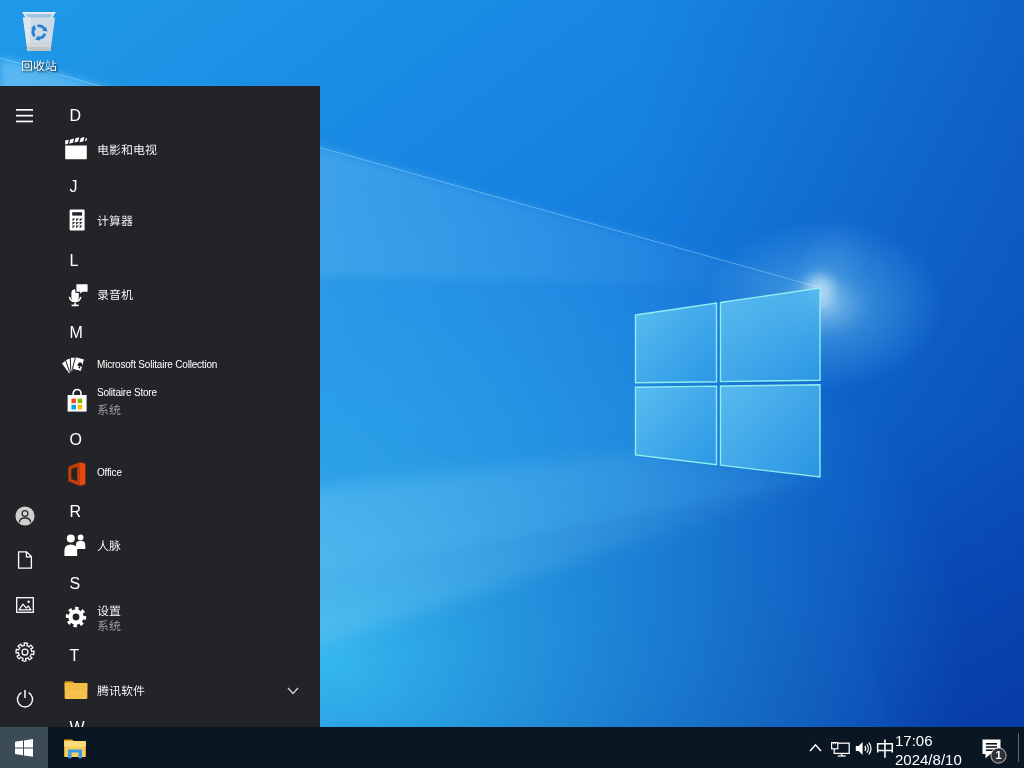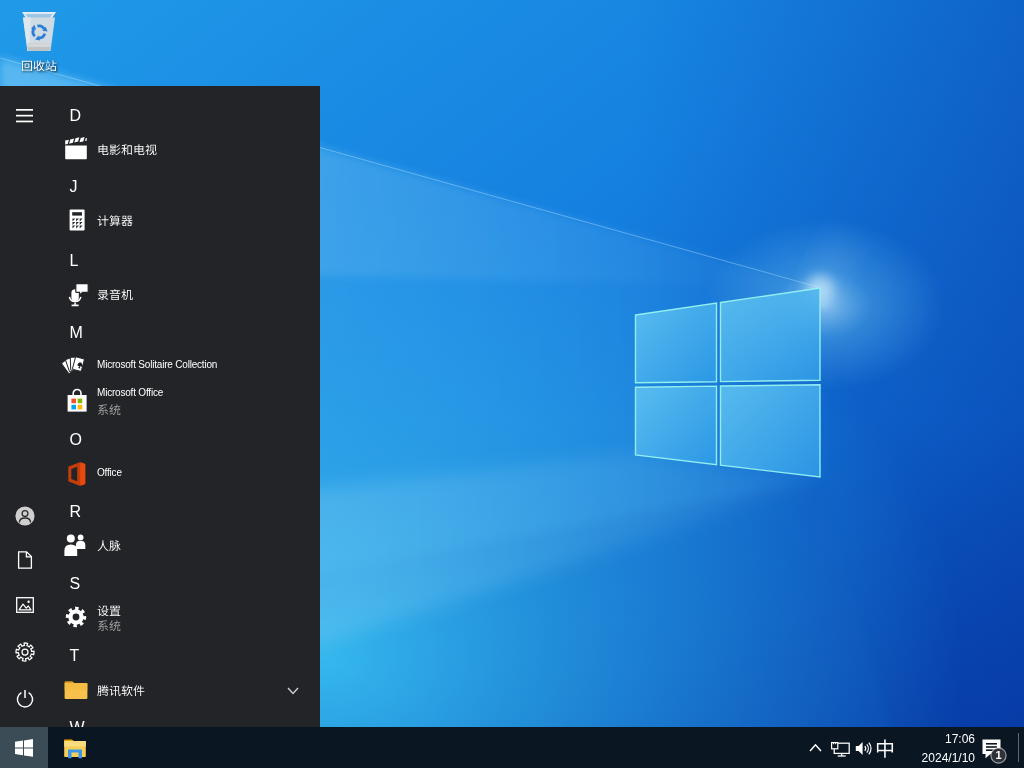--- a/index.html
+++ b/index.html
@@ -1,21 +1,21 @@
 <!DOCTYPE html>
 <html><head><meta charset="utf-8"><style>
 *{margin:0;padding:0;box-sizing:border-box}
 html,body{width:1024px;height:768px;overflow:hidden;font-family:"Liberation Sans",sans-serif;background:#0a6ad0}
 #desk{position:relative;width:1024px;height:768px}
 #wp{position:absolute;left:0;top:0}
 #menu{position:absolute;left:0;top:86px;width:320px;height:641px;background:#232428;overflow:hidden}
 #bar{position:absolute;left:0;top:727px;width:1024px;height:41px;background:#0b1623}
 .hdr{position:absolute;left:69.5px;color:#fff;font-size:16px;line-height:16px}
 .txt{position:absolute;left:97px;color:#fff;font-size:10px;letter-spacing:-0.2px;white-space:nowrap}
-.clk{position:absolute;color:#fff;font-size:12px;text-align:right;width:80px}
+.clk{position:absolute;color:#fff;font-size:15px;text-align:left;width:80px}
 </style></head><body>
 <div id="desk">
 <svg id="wp" width="1024" height="768" viewBox="0 0 1024 768">
 <defs>
 <linearGradient id="base" x1="0" y1="0" x2="1" y2="1">
  <stop offset="0" stop-color="#209ae8"></stop>
           <stop offset="0.42" stop-color="#1580e0"></stop>
  <stop offset="0.75" stop-color="#0d64cd"></stop>
           <stop offset="1" stop-color="#0a48b4"></stop>
 </linearGradient>
@@ -202,21 +202,21 @@
 <svg style="position:absolute;left:97px;top:58.0px;" width="60" height="11.40" viewBox="0 -10.32 60 11.40">
         <path d="M5.424 -4.896V-3.168H2.448V-4.896ZM6.372 -4.896H9.456V-3.168H6.372ZM5.424 -5.736H2.448V-7.452H5.424ZM6.372 -5.736V-7.452H9.456V-5.736ZM1.512 -8.34V-1.548H2.448V-2.2920000000000003H5.424V-1.02C5.424 0.384 5.82 0.756 7.164000000000001 0.756C7.464 0.756 9.492 0.756 9.816 0.756C11.1 0.756 11.388 0.12 11.544 -1.704C11.268 -1.776 10.884 -1.944 10.644 -2.112C10.56 -0.552 10.44 -0.156 9.768 -0.156C9.336 -0.156 7.5840000000000005 -0.156 7.224 -0.156C6.5040000000000004 -0.156 6.372 -0.3 6.372 -0.996V-2.2920000000000003H10.38V-8.34H6.372V-10.056000000000001H5.424V-8.34Z M22.08 -9.84C21.396 -8.88 20.16 -7.86 19.104 -7.272C19.332 -7.104 19.608 -6.84 19.752 -6.648000000000001C20.880000000000003 -7.332 22.116 -8.4 22.932000000000002 -9.492ZM22.476 -6.6000000000000005C21.72 -5.556 20.316000000000003 -4.5 19.116 -3.888C19.344 -3.72 19.596 -3.444 19.740000000000002 -3.2520000000000002C21.012 -3.96 22.416 -5.0760000000000005 23.304000000000002 -6.252ZM22.716 -3.12C21.9 -1.764 20.34 -0.504 18.756 0.20400000000000001C18.972 0.372 19.224 0.672 19.38 0.888C21.036 0.07200000000000001 22.62 -1.272 23.544 -2.8080000000000003ZM14.232 -3.636H17.688V-2.628H14.232ZM17.004 -1.44C17.424 -0.876 17.88 -0.12 18.096 0.372L18.768 0.012C18.552 -0.456 18.072 -1.188 17.652 -1.74ZM14.148 -7.728H17.82V-6.996H14.148ZM14.148 -9.048H17.82V-8.316H14.148ZM13.296 -9.66V-6.384H18.695999999999998V-9.66ZM13.848 -1.716C13.572 -1.08 13.14 -0.456 12.672 0.0C12.852 0.12 13.164 0.36 13.308 0.492C13.788 0.0 14.304 -0.78 14.616 -1.488ZM15.24 -6.168C15.336 -6.0 15.432 -5.808 15.516 -5.6160000000000005H12.708V-4.884H19.116V-5.6160000000000005H16.476C16.368000000000002 -5.868 16.224 -6.144 16.08 -6.36ZM13.392 -4.284V-1.98H15.504V0.0C15.504 0.108 15.48 0.14400000000000002 15.336 0.14400000000000002C15.204 0.156 14.796 0.156 14.304 0.14400000000000002C14.424 0.36 14.544 0.66 14.58 0.9C15.252 0.9 15.708 0.888 16.008 0.768C16.308 0.636 16.392 0.432 16.392 0.012V-1.98H18.564V-4.284Z M30.372 -8.964V0.42H31.248V-0.5640000000000001H33.924V0.336H34.836V-8.964ZM31.248 -1.428V-8.1H33.924V-1.428ZM29.268 -9.972C28.212 -9.540000000000001 26.316 -9.18 24.72 -8.964C24.816 -8.76 24.936 -8.448 24.972 -8.244C25.608 -8.316 26.292 -8.412 26.964 -8.532V-6.5280000000000005H24.6V-5.688H26.736C26.184 -4.176 25.224 -2.532 24.312 -1.608C24.468 -1.3800000000000001 24.696 -1.032 24.804 -0.768C25.584 -1.596 26.376 -2.976 26.964 -4.392V0.936H27.852V-4.356C28.368000000000002 -3.672 29.04 -2.7600000000000002 29.316 -2.3040000000000003L29.868000000000002 -3.048C29.58 -3.42 28.296 -4.932 27.852 -5.388V-5.688H29.951999999999998V-6.5280000000000005H27.852V-8.712C28.608 -8.868 29.304000000000002 -9.048 29.868000000000002 -9.264Z M41.424 -4.896V-3.168H38.448V-4.896ZM42.372 -4.896H45.456V-3.168H42.372ZM41.424 -5.736H38.448V-7.452H41.424ZM42.372 -5.736V-7.452H45.456V-5.736ZM37.512 -8.34V-1.548H38.448V-2.2920000000000003H41.424V-1.02C41.424 0.384 41.82 0.756 43.164 0.756C43.464 0.756 45.492000000000004 0.756 45.816 0.756C47.1 0.756 47.388 0.12 47.544 -1.704C47.268 -1.776 46.884 -1.944 46.644 -2.112C46.56 -0.552 46.44 -0.156 45.768 -0.156C45.336 -0.156 43.584 -0.156 43.224000000000004 -0.156C42.504 -0.156 42.372 -0.3 42.372 -0.996V-2.2920000000000003H46.38V-8.34H42.372V-10.056000000000001H41.424V-8.34Z M53.4 -9.492V-3.108H54.275999999999996V-8.700000000000001H57.984V-3.108H58.884V-9.492ZM49.848 -9.648C50.28 -9.18 50.748 -8.52 50.964 -8.076L51.696 -8.556000000000001C51.48 -8.976 51.0 -9.6 50.532 -10.056000000000001ZM55.644 -7.788V-5.448C55.644 -3.564 55.284 -1.272 52.248 0.3C52.428 0.444 52.716 0.78 52.824 0.972C54.624 0.024 55.572 -1.26 56.052 -2.568V-0.24C56.052 0.5640000000000001 56.376 0.78 57.192 0.78H58.284C59.328 0.78 59.46 0.28800000000000003 59.58 -1.596C59.352000000000004 -1.6560000000000001 59.052 -1.776 58.824 -1.956C58.775999999999996 -0.228 58.716 0.096 58.296 0.096H57.324C56.988 0.096 56.891999999999996 0.0 56.891999999999996 -0.336V-3.3120000000000003H56.28C56.46 -4.0440000000000005 56.508 -4.764 56.508 -5.424V-7.788ZM48.756 -8.016V-7.188H51.66C50.964 -5.664 49.704 -4.164 48.468 -3.3240000000000003C48.6 -3.156 48.816 -2.7 48.888 -2.448C49.356 -2.7960000000000003 49.824 -3.228 50.28 -3.72V0.9480000000000001H51.132V-4.224C51.552 -3.684 52.068 -3.0 52.308 -2.628L52.884 -3.348C52.656 -3.612 51.816 -4.572 51.36 -5.064C51.936 -5.88 52.428 -6.792 52.764 -7.728L52.284 -8.052L52.116 -8.016Z" fill="#ffffff"></path>
       </svg>
 <svg style="position:absolute;left:97px;top:129.0px;" width="36" height="11.40" viewBox="0 -10.32 36 11.40">
         <path d="M1.6440000000000001 -9.3C2.316 -8.736 3.156 -7.92 3.54 -7.404L4.152 -8.076C3.744 -8.568 2.892 -9.336 2.232 -9.876ZM0.552 -6.312V-5.424H2.46V-1.116C2.46 -0.6 2.088 -0.24 1.86 -0.096C2.028 0.084 2.2680000000000002 0.492 2.352 0.732C2.544 0.48 2.88 0.216 5.148 -1.3920000000000001C5.0520000000000005 -1.56 4.908 -1.944 4.848 -2.184L3.372 -1.176V-6.312ZM7.5120000000000005 -10.044V-6.096H4.464V-5.172H7.5120000000000005V0.96H8.46V-5.172H11.508000000000001V-6.096H8.46V-10.044Z M15.024000000000001 -5.484H21.168V-4.776H15.024000000000001ZM15.024000000000001 -4.2H21.168V-3.48H15.024000000000001ZM15.024000000000001 -6.744H21.168V-6.0600000000000005H15.024000000000001ZM18.912 -10.14C18.576 -9.216000000000001 17.964 -8.34 17.232 -7.764C17.436 -7.68 17.784 -7.488 17.964 -7.356H15.552L16.236 -7.6080000000000005C16.152 -7.836 15.972 -8.16 15.780000000000001 -8.448H17.844V-9.192H14.676C14.808 -9.432 14.928 -9.672 15.036 -9.912L14.196 -10.14C13.812 -9.204 13.152000000000001 -8.268 12.42 -7.656000000000001C12.624 -7.5360000000000005 12.984 -7.296 13.152000000000001 -7.152C13.524000000000001 -7.5 13.896 -7.956 14.22 -8.448H14.844C15.084 -8.088000000000001 15.324 -7.644 15.443999999999999 -7.356H14.124V-2.868H15.732V-2.088L15.72 -1.824H12.672V-1.08H15.432C15.096 -0.5760000000000001 14.376 -0.07200000000000001 12.864 0.3C13.056000000000001 0.468 13.308 0.78 13.428 0.972C15.347999999999999 0.42 16.152 -0.336 16.464 -1.08H19.704V0.936H20.628V-1.08H23.375999999999998V-1.824H20.628V-2.868H22.104V-7.356H20.904L21.552 -7.656000000000001C21.432000000000002 -7.884 21.216 -8.172 20.976 -8.448H23.28V-9.192H19.44C19.572 -9.432 19.68 -9.684000000000001 19.776 -9.936ZM19.704 -1.824H16.631999999999998L16.644 -2.064V-2.868H19.704ZM18.060000000000002 -7.356C18.384 -7.656000000000001 18.708 -8.028 18.996000000000002 -8.448H19.956C20.28 -8.1 20.616 -7.668 20.772 -7.356Z M26.352 -8.76H28.392V-7.0680000000000005H26.352ZM31.464 -8.76H33.624V-7.0680000000000005H31.464ZM31.368000000000002 -5.808C31.872 -5.6160000000000005 32.472 -5.316 32.88 -5.04H29.424C29.7 -5.424 29.94 -5.82 30.132 -6.216L29.244 -6.384V-9.540000000000001H25.536V-6.288H29.172C28.98 -5.868 28.704 -5.448 28.368000000000002 -5.04H24.624V-4.236H27.576C26.76 -3.516 25.692 -2.868 24.36 -2.376C24.54 -2.208 24.768 -1.8960000000000001 24.864 -1.692L25.536 -1.98V0.96H26.376V0.612H28.38V0.888H29.244V-2.748H26.951999999999998C27.66 -3.204 28.259999999999998 -3.708 28.752 -4.236H30.984C31.488 -3.684 32.147999999999996 -3.168 32.868 -2.748H30.66V0.96H31.488V0.612H33.624V0.888H34.5V-1.968L35.088 -1.776C35.208 -1.992 35.46 -2.328 35.664 -2.496C34.356 -2.8080000000000003 33.012 -3.456 32.1 -4.236H35.388V-5.04H33.288L33.612 -5.388C33.216 -5.7 32.448 -6.072 31.836 -6.288ZM30.636 -9.540000000000001V-6.288H34.5V-9.540000000000001ZM26.376 -0.18V-1.956H28.38V-0.18ZM31.488 -0.18V-1.956H33.624V-0.18Z" fill="#ffffff"></path>
       </svg>
 <svg style="position:absolute;left:97px;top:203.0px;" width="36" height="11.40" viewBox="0 -10.32 36 11.40">
         <path d="M1.608 -3.8040000000000003C2.388 -3.372 3.336 -2.688 3.7920000000000003 -2.232L4.428 -2.856C3.948 -3.3120000000000003 2.976 -3.948 2.22 -4.356ZM1.608 -9.408V-8.58H8.88L8.832 -7.476H1.968V-6.648000000000001H8.784L8.712 -5.5440000000000005H0.804V-4.74H5.532V-2.544C3.7920000000000003 -1.824 1.98 -1.092 0.8160000000000001 -0.648L1.296 0.156C2.472 -0.34800000000000003 4.0440000000000005 -1.02 5.532 -1.68V-0.024C5.532 0.14400000000000002 5.472 0.192 5.28 0.20400000000000001C5.088 0.216 4.416 0.216 3.708 0.192C3.8280000000000003 0.42 3.972 0.756 4.0200000000000005 0.984C4.956 0.984 5.5680000000000005 0.984 5.94 0.852C6.324 0.72 6.444 0.504 6.444 -0.012V-2.832C7.476 -1.272 8.976 -0.108 10.848 0.48C10.968 0.24 11.244 -0.108 11.436 -0.3C10.14 -0.648 9.012 -1.284 8.1 -2.124C8.868 -2.592 9.768 -3.2640000000000002 10.488 -3.876L9.72 -4.44C9.18 -3.9 8.292 -3.192 7.548 -2.688C7.104 -3.192 6.732 -3.7680000000000002 6.444 -4.38V-4.74H11.28V-5.5440000000000005H9.648C9.756 -6.78 9.84 -8.256 9.864 -9.408L9.156 -9.456L9.0 -9.408Z M17.22 -9.996C17.4 -9.696 17.568 -9.324 17.688 -8.988H13.344V-8.172H22.764V-8.988H18.695999999999998C18.576 -9.36 18.36 -9.828 18.108 -10.176ZM14.975999999999999 -7.908C15.288 -7.392 15.564 -6.684 15.672 -6.168H12.66V-5.352H23.352V-6.168H20.316000000000003C20.616 -6.672 20.916 -7.332 21.192 -7.908L20.22 -8.148C20.016 -7.572 19.656 -6.732 19.356 -6.168H16.188L16.62 -6.276C16.512 -6.78 16.212 -7.5360000000000005 15.828 -8.1ZM15.204 -1.56H20.880000000000003V-0.252H15.204ZM15.204 -2.2800000000000002V-3.528H20.880000000000003V-2.2800000000000002ZM14.315999999999999 -4.296V0.972H15.204V0.516H20.880000000000003V0.9480000000000001H21.816000000000003V-4.296Z M29.976 -9.396V-5.5440000000000005C29.976 -3.684 29.808 -1.296 28.188 0.384C28.392 0.492 28.740000000000002 0.792 28.872 0.96C30.6 -0.8160000000000001 30.852 -3.54 30.852 -5.5440000000000005V-8.544H33.108000000000004V-0.8160000000000001C33.108000000000004 0.216 33.18 0.432 33.384 0.612C33.564 0.768 33.828 0.84 34.068 0.84C34.224000000000004 0.84 34.5 0.84 34.68 0.84C34.932 0.84 35.147999999999996 0.792 35.316 0.672C35.496 0.552 35.592 0.34800000000000003 35.652 0.0C35.7 -0.3 35.748000000000005 -1.188 35.748000000000005 -1.872C35.519999999999996 -1.944 35.244 -2.088 35.064 -2.2560000000000002C35.052 -1.452 35.04 -0.8160000000000001 35.004 -0.54C34.992000000000004 -0.264 34.956 -0.156 34.884 -0.084C34.836 -0.024 34.74 0.0 34.644 0.0C34.524 0.0 34.38 0.0 34.296 0.0C34.2 0.0 34.14 -0.024 34.08 -0.07200000000000001C34.019999999999996 -0.12 33.996 -0.34800000000000003 33.996 -0.744V-9.396ZM26.616 -10.08V-7.5120000000000005H24.624V-6.648000000000001H26.496C26.064 -4.98 25.188 -3.108 24.336 -2.1C24.48 -1.8840000000000001 24.708 -1.524 24.804 -1.284C25.476 -2.112 26.124 -3.468 26.616 -4.872V0.9480000000000001H27.492V-4.5600000000000005C27.96 -3.96 28.524 -3.216 28.764 -2.8080000000000003L29.328 -3.552C29.052 -3.864 27.912 -5.148 27.492 -5.5680000000000005V-6.648000000000001H29.268V-7.5120000000000005H27.492V-10.08Z" fill="#ffffff"></path>
       </svg>
 <div class="txt" style="top:273px">Microsoft Solitaire Collection</div>
-<div class="txt" style="top:301px">Microsoft Office</div>
+<div class="txt" style="top:301px">Solitaire Store</div>
 <svg style="position:absolute;left:97px;top:318.0px;" width="24" height="11.40" viewBox="0 -10.32 24 11.40">
         <path d="M3.432 -2.688C2.7960000000000003 -1.824 1.8 -0.936 0.84 -0.36C1.08 -0.228 1.452 0.07200000000000001 1.6320000000000001 0.24C2.544 -0.40800000000000003 3.612 -1.3920000000000001 4.332 -2.364ZM7.632000000000001 -2.2800000000000002C8.628 -1.512 9.864 -0.40800000000000003 10.464 0.264L11.232000000000001 -0.276C10.584 -0.96 9.348 -2.016 8.34 -2.748ZM7.968 -5.328C8.28 -5.04 8.616 -4.704 8.94 -4.356L3.66 -4.008C5.46 -4.896 7.296 -6.0 9.072000000000001 -7.344L8.376 -7.92C7.776 -7.428 7.1160000000000005 -6.96 6.48 -6.516L3.54 -6.372C4.404 -6.984 5.28 -7.752 6.0840000000000005 -8.592C7.644 -8.748 9.120000000000001 -8.964 10.26 -9.24L9.636000000000001 -9.996C7.692 -9.504 4.2 -9.18 1.284 -9.036C1.3800000000000001 -8.832 1.488 -8.472 1.512 -8.256C2.568 -8.304 3.696 -8.376 4.812 -8.472C4.032 -7.656000000000001 3.144 -6.936 2.832 -6.732C2.472 -6.468 2.184 -6.288 1.944 -6.252C2.04 -6.024 2.172 -5.628 2.196 -5.448C2.448 -5.5440000000000005 2.82 -5.5920000000000005 5.256 -5.736C4.236 -5.1000000000000005 3.36 -4.62 2.94 -4.428C2.196 -4.056 1.6560000000000001 -3.8280000000000003 1.272 -3.7800000000000002C1.3800000000000001 -3.54 1.512 -3.12 1.548 -2.94C1.8840000000000001 -3.072 2.352 -3.132 5.652 -3.384V-0.24C5.652 -0.108 5.6160000000000005 -0.06 5.412 -0.048C5.22 -0.036000000000000004 4.5600000000000005 -0.036000000000000004 3.84 -0.07200000000000001C3.984 0.18 4.14 0.5640000000000001 4.188 0.8280000000000001C5.064 0.8280000000000001 5.664 0.8160000000000001 6.0600000000000005 0.672C6.468 0.528 6.564 0.276 6.564 -0.228V-3.456L9.552 -3.672C9.9 -3.2760000000000002 10.188 -2.904 10.392 -2.592L11.112 -3.024C10.620000000000001 -3.7560000000000002 9.588000000000001 -4.86 8.664 -5.688Z M20.375999999999998 -4.224V-0.432C20.375999999999998 0.456 20.58 0.72 21.42 0.72C21.588 0.72 22.308 0.72 22.476 0.72C23.22 0.72 23.436 0.264 23.496000000000002 -1.368C23.268 -1.428 22.908 -1.572 22.728 -1.74C22.692 -0.28800000000000003 22.644 -0.07200000000000001 22.380000000000003 -0.07200000000000001C22.236 -0.07200000000000001 21.672 -0.07200000000000001 21.564 -0.07200000000000001C21.3 -0.07200000000000001 21.264 -0.108 21.264 -0.432V-4.224ZM18.12 -4.2C18.048000000000002 -1.824 17.772 -0.54 15.804 0.192C16.008 0.36 16.259999999999998 0.6960000000000001 16.368000000000002 0.924C18.54 0.036000000000000004 18.912 -1.512 19.008 -4.2ZM12.504 -0.636 12.708 0.252C13.788 -0.096 15.204 -0.54 16.548000000000002 -0.984L16.404 -1.764C14.952 -1.332 13.475999999999999 -0.888 12.504 -0.636ZM19.14 -9.888C19.368000000000002 -9.396 19.668 -8.748 19.788 -8.34H16.884V-7.524H19.044C18.504 -6.78 17.676000000000002 -5.676 17.4 -5.412C17.172 -5.196 16.872 -5.112 16.644 -5.0520000000000005C16.740000000000002 -4.86 16.908 -4.404 16.944 -4.176C17.28 -4.32 17.784 -4.38 22.14 -4.788C22.332 -4.464 22.512 -4.152 22.631999999999998 -3.912L23.387999999999998 -4.332C23.028 -5.0280000000000005 22.247999999999998 -6.156 21.6 -6.996L20.892 -6.636C21.156 -6.288 21.432000000000002 -5.892 21.684 -5.496L18.384 -5.22C18.924 -5.88 19.608 -6.816 20.112000000000002 -7.524H23.375999999999998V-8.34H19.92L20.688000000000002 -8.58C20.544 -8.964 20.244 -9.624 19.968 -10.104000000000001ZM12.72 -5.0760000000000005C12.9 -5.16 13.176 -5.22 14.616 -5.424C14.1 -4.668 13.632 -4.08 13.416 -3.852C13.032 -3.408 12.756 -3.108 12.492 -3.06C12.6 -2.82 12.744 -2.376 12.792 -2.184C13.044 -2.34 13.452 -2.472 16.428 -3.12C16.404 -3.3120000000000003 16.392 -3.66 16.416 -3.912L14.148 -3.468C15.06 -4.524 15.96 -5.808 16.716 -7.104L15.911999999999999 -7.5840000000000005C15.684000000000001 -7.140000000000001 15.432 -6.684 15.156 -6.264L13.68 -6.1080000000000005C14.424 -7.140000000000001 15.168 -8.448 15.72 -9.708L14.808 -10.128C14.280000000000001 -8.676 13.392 -7.128 13.104 -6.732C12.84 -6.324 12.612 -6.048 12.396 -6.0C12.516 -5.748 12.66 -5.268 12.72 -5.0760000000000005Z" fill="#9e9e9e"></path>
       </svg>
 <div class="txt" style="top:381px">Office</div>
 <svg style="position:absolute;left:97px;top:454.0px;" width="24" height="11.40" viewBox="0 -10.32 24 11.40">
         <path d="M5.484 -10.044C5.448 -8.196 5.5200000000000005 -2.328 0.516 0.20400000000000001C0.792 0.396 1.08 0.684 1.248 0.912C4.188 -0.66 5.46 -3.348 6.024 -5.76C6.612 -3.516 7.908 -0.552 10.92 0.864C11.064 0.612 11.328 0.3 11.58 0.108C7.332 -1.8 6.588 -6.828 6.408 -8.268C6.468 -8.988 6.48 -9.6 6.492 -10.044Z M18.156 -9.36C19.259999999999998 -9.012 20.724 -8.448 21.456 -8.016L21.828 -8.808C21.084 -9.228 19.608 -9.756 18.516 -10.056000000000001ZM16.740000000000002 -5.5680000000000005V-4.728H18.348C18.0 -3.096 17.268 -1.728 16.368000000000002 -1.02V-9.636000000000001H13.092V-5.316C13.092 -3.552 13.032 -1.1280000000000001 12.276 0.5640000000000001C12.48 0.648 12.84 0.84 12.996 0.984C13.512 -0.168 13.728 -1.68 13.824 -3.108H15.54V-0.12C15.54 0.048 15.48 0.096 15.324 0.096C15.18 0.108 14.7 0.108 14.172 0.096C14.280000000000001 0.336 14.4 0.72 14.424 0.9480000000000001C15.204 0.9480000000000001 15.66 0.924 15.96 0.78C16.259999999999998 0.636 16.368000000000002 0.36 16.368000000000002 -0.108V-0.876C16.548000000000002 -0.708 16.752 -0.444 16.848 -0.252C18.072 -1.212 18.96 -3.024 19.296 -5.448L18.768 -5.5920000000000005L18.624000000000002 -5.5680000000000005ZM13.896 -8.82H15.54V-6.828H13.896ZM13.896 -6.0H15.54V-3.948H13.872L13.896 -5.316ZM17.436 -7.74V-6.876H19.788V-0.108C19.788 0.06 19.728 0.12 19.548000000000002 0.12C19.38 0.132 18.792 0.14400000000000002 18.168 0.12C18.288 0.34800000000000003 18.408 0.744 18.444 0.984C19.332 0.984 19.86 0.972 20.208 0.8160000000000001C20.532 0.672 20.64 0.396 20.64 -0.096V-4.164C21.216 -2.484 22.032 -1.044 23.076 -0.228C23.22 -0.456 23.52 -0.78 23.712 -0.9480000000000001C22.764 -1.584 21.996000000000002 -2.748 21.42 -4.116C22.032 -4.668 22.788 -5.5200000000000005 23.448 -6.216L22.656 -6.816C22.284 -6.228 21.672 -5.46 21.12 -4.872C20.928 -5.412 20.772 -5.976 20.64 -6.5280000000000005V-7.74Z" fill="#ffffff"></path>
       </svg>
 <svg style="position:absolute;left:97px;top:519.0px;" width="24" height="11.40" viewBox="0 -10.32 24 11.40">
         <path d="M1.464 -9.312C2.1 -8.748 2.904 -7.944 3.2760000000000002 -7.428L3.888 -8.064C3.504 -8.556000000000001 2.7 -9.336 2.052 -9.864ZM0.516 -6.312V-5.448H2.208V-1.1400000000000001C2.208 -0.588 1.836 -0.192 1.608 -0.048C1.776 0.132 2.016 0.504 2.1 0.72C2.2800000000000002 0.48 2.604 0.24 4.74 -1.344C4.632 -1.524 4.488 -1.86 4.416 -2.1L3.084 -1.1280000000000001V-6.312ZM5.892 -9.648V-8.316C5.892 -7.428 5.628 -6.432 4.0440000000000005 -5.712C4.212 -5.5680000000000005 4.524 -5.22 4.632 -5.04C6.36 -5.868 6.744 -7.164000000000001 6.744 -8.292V-8.808H8.868V-6.876C8.868 -5.964 9.036 -5.628 9.876 -5.628C10.008000000000001 -5.628 10.596 -5.628 10.776 -5.628C11.016 -5.628 11.268 -5.64 11.412 -5.688C11.376 -5.892 11.352 -6.24 11.328 -6.468C11.184000000000001 -6.432 10.932 -6.408 10.764 -6.408C10.608 -6.408 10.068 -6.408 9.936 -6.408C9.744 -6.408 9.72 -6.516 9.72 -6.864V-9.648ZM9.66 -3.936C9.228 -2.976 8.58 -2.184 7.788 -1.548C6.984 -2.208 6.348 -3.012 5.916 -3.936ZM4.6080000000000005 -4.776V-3.936H5.232L5.064 -3.876C5.5440000000000005 -2.7720000000000002 6.228 -1.812 7.08 -1.032C6.18 -0.456 5.148 -0.06 4.0920000000000005 0.18C4.26 0.372 4.452 0.732 4.524 0.96C5.688 0.648 6.792 0.192 7.764 -0.468C8.676 0.20400000000000001 9.768 0.6960000000000001 11.004 0.996C11.112 0.744 11.364 0.384 11.556000000000001 0.192C10.404 -0.048 9.372 -0.468 8.496 -1.032C9.516 -1.92 10.332 -3.072 10.812 -4.572L10.26 -4.812L10.104000000000001 -4.776Z M19.812 -8.976H21.84V-7.896H19.812ZM17.004 -8.976H18.984V-7.896H17.004ZM14.268 -8.976H16.176000000000002V-7.896H14.268ZM14.280000000000001 -5.124V-0.07200000000000001H12.684V0.6H23.34V-0.07200000000000001H21.695999999999998V-5.124H17.94L18.108 -5.832H23.064V-6.54H18.240000000000002L18.372 -7.236H22.740000000000002V-9.624H13.404V-7.236H17.448L17.352 -6.54H12.816V-5.832H17.232L17.088 -5.124ZM15.144 -0.07200000000000001V-0.8160000000000001H20.808V-0.07200000000000001ZM15.144 -3.3000000000000003H20.808V-2.604H15.144ZM15.144 -3.84V-4.5120000000000005H20.808V-3.84ZM15.144 -2.064H20.808V-1.356H15.144Z" fill="#ffffff"></path>
       </svg>
@@ -276,21 +276,21 @@
 <svg style="position:absolute;left:855px;top:14px" width="18" height="15" viewBox="0 0 18 15">
 <path d="M0.8 5 H3.6 L7.6 1 V14 L3.6 10 H0.8 Z" fill="#fff"></path>
 <path d="M9.8 5.2 a3.6 3.6 0 0 1 0 4.6" fill="none" stroke="#fff" stroke-width="1.2"></path>
 <path d="M11.8 3.4 a6.3 6.3 0 0 1 0 8.2" fill="none" stroke="#fff" stroke-width="1.2"></path>
 <path d="M13.8 1.6 a9 9 0 0 1 0 11.8" fill="none" stroke="#fff" stroke-width="1.2"></path>
 </svg>
 <svg style="position:absolute;left:875px;top:12.2px;" width="20" height="19.00" viewBox="0 -17.20 20 19.00">
         <path d="M9.16 -16.8V-13.22H1.92V-3.72H3.42V-4.96H9.16V1.58H10.74V-4.96H16.5V-3.8200000000000003H18.04V-13.22H10.74V-16.8ZM3.42 -6.44V-11.76H9.16V-6.44ZM16.5 -6.44H10.74V-11.76H16.5Z" fill="#ffffff"></path>
       </svg>
 <div class="clk" style="left:895px;top:5px">17:06</div>
-<div class="clk" style="left:895px;top:24px">2024/1/10</div>
+<div class="clk" style="left:895px;top:24px">2024/8/10</div>
 <svg style="position:absolute;left:982px;top:12px" width="19" height="20" viewBox="0 0 19 20">
 <path d="M0.5 0.5 H18.5 V15 H8.5 L3.5 19.3 V15 H0.5 Z" fill="#fff"></path>
 <rect x="4" y="4" width="11" height="1.6" fill="#0b1623"></rect>
 <rect x="4" y="7.2" width="11" height="1.6" fill="#0b1623"></rect>
 <rect x="4" y="10.4" width="11" height="1.6" fill="#0b1623"></rect>
 </svg>
 <svg style="position:absolute;left:990px;top:20px" width="17" height="17" viewBox="0 0 17 17">
 <circle cx="8.5" cy="8.5" r="7.6" fill="#2f3237" stroke="rgba(255,255,255,0.55)" stroke-width="1.2"></circle>
 <text x="8.5" y="12.4" font-family="Liberation Sans" font-size="11" font-weight="bold" fill="#fff" text-anchor="middle">1</text>
 </svg>

